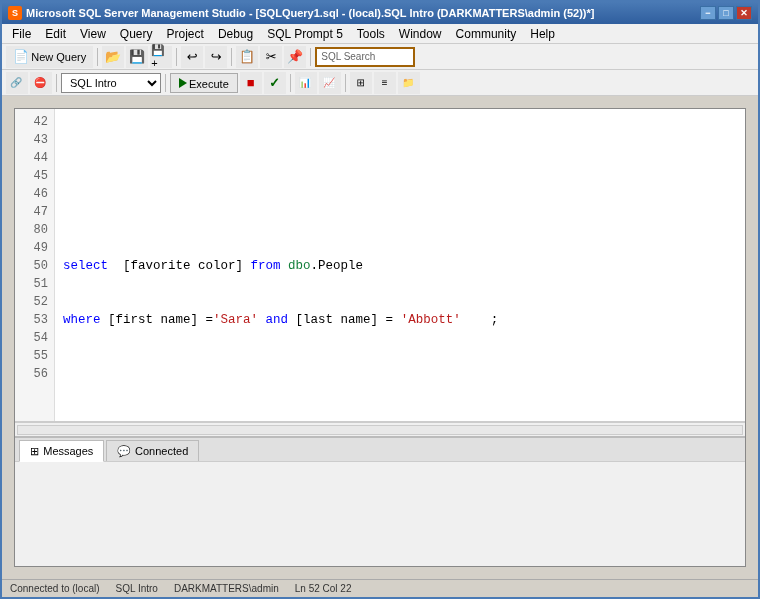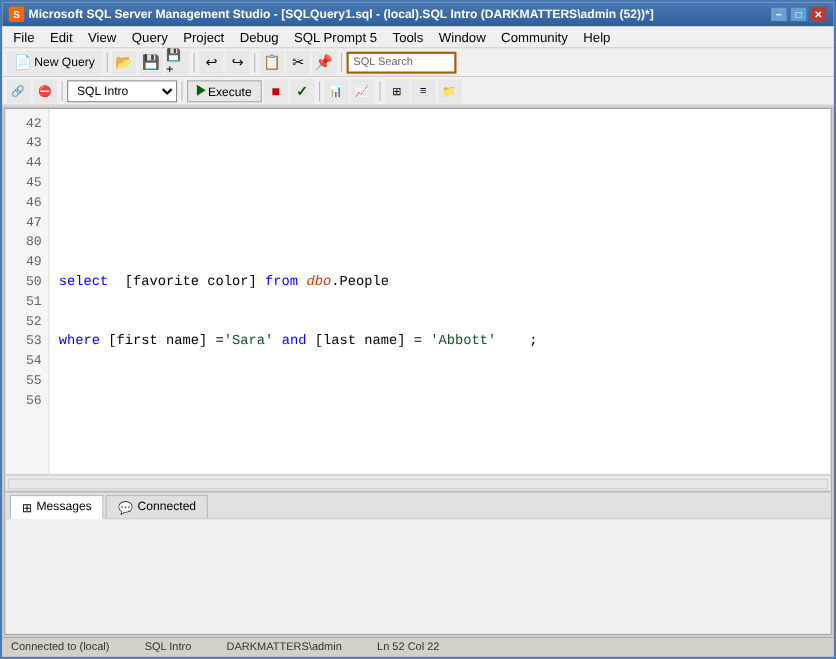--- a/index.html
+++ b/index.html
@@ -136,22 +136,22 @@
       padding: 4px 8px;
       font-family: 'Courier New', monospace;
       font-size: 12.5px;
       line-height: 18px;
       flex: 1;
       white-space: pre;
       overflow: auto;
     }
     .code-line { height: 18px; display: block; }
     .kw { color: #0000ff; }
-    .obj { color: #c2410c; font-style: italic; }
-    .str { color: #14532d; }
+    .obj { color: #15803d; }
+    .str { color: #b91c1c; }
 
     
     .h-scroll {
       background: #f0f0f0;
       height: 14px;
       border-top: 1px solid #ccc;
       display: flex; align-items: center;
     }
 
     
@@ -223,36 +223,36 @@
 
     
     .status-bar {
       background: #d4d0c8;
       border-top: 1px solid #aaa;
       height: 18px;
       display: flex; align-items: center;
       padding: 0 8px;
       font-size: 10px;
       color: #333;
-      gap: 32px;
+      gap: 16px;
     }
 
     .app-container {
       display: flex;
       flex-direction: column;
       height: 100%;
     }
 
     .editor-area {
       flex: 1;
       display: flex;
       flex-direction: column;
       min-height: 0;
       border: 1px solid #888;
-      margin: 2px;
+      margin: 12px;
       background: white;
     }
 
     .toolbar-icon-btn {
       width: 22px; height: 22px;
       background: #e8e8e8;
       border: 1px solid transparent;
       cursor: pointer;
       display: flex; align-items: center; justify-content: center;
       font-size: 13px;

